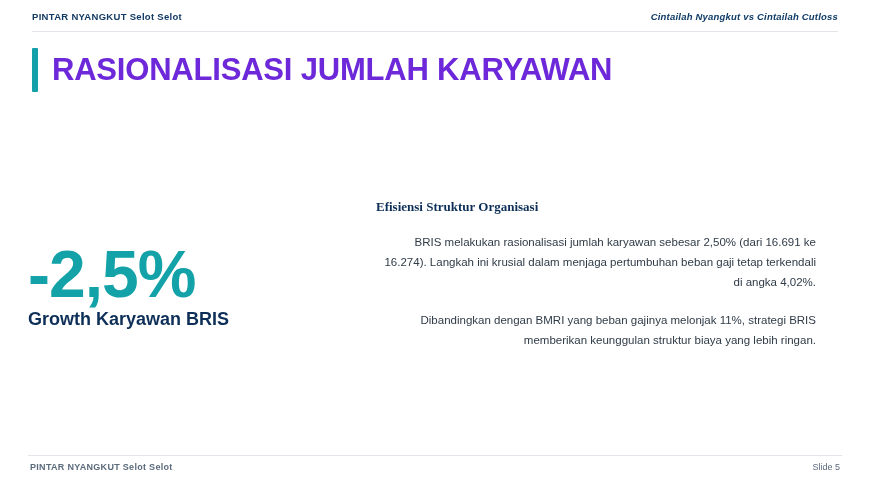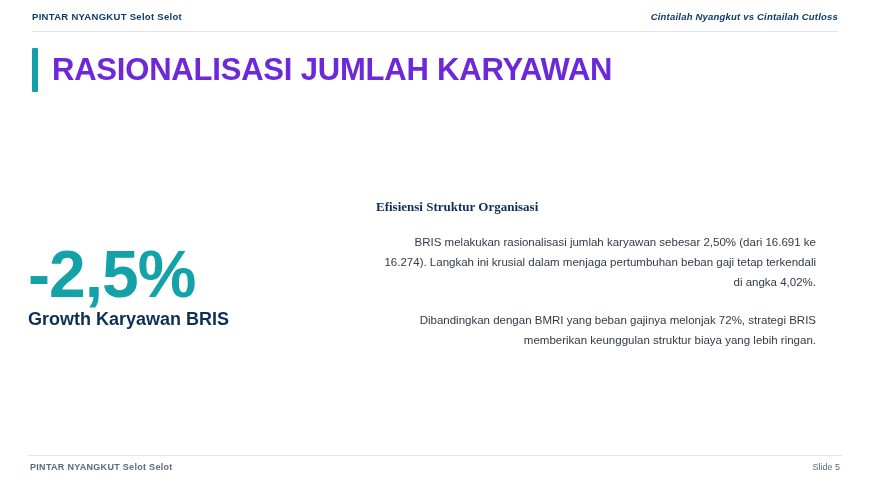--- a/index.html
+++ b/index.html
@@ -181,21 +181,21 @@
   </div>
 
   <div class="stat-block">
     <div class="stat-value">-2,5%</div>
     <div class="stat-label">Growth Karyawan BRIS</div>
   </div>
 
   <div class="content-col">
     <div class="content-heading">Efisiensi Struktur Organisasi</div>
     <p class="content-para">BRIS melakukan rasionalisasi jumlah karyawan sebesar 2,50% (dari 16.691 ke 16.274). Langkah ini krusial dalam menjaga pertumbuhan beban gaji tetap terkendali di angka 4,02%.</p>
-    <p class="content-para">Dibandingkan dengan BMRI yang beban gajinya melonjak 72%, strategi BRIS memberikan keunggulan struktur biaya yang lebih ringan.</p>
+    <p class="content-para">Dibandingkan dengan BMRI yang beban gajinya melonjak 11%, strategi BRIS memberikan keunggulan struktur biaya yang lebih ringan.</p>
   </div>
 
   <div class="footer-rule"></div>
   <div class="footer">
     <div class="footer-left">PINTAR NYANGKUT Selot Selot</div>
     <div class="footer-right">Slide 5</div>
   </div>
 
 </div>
 

